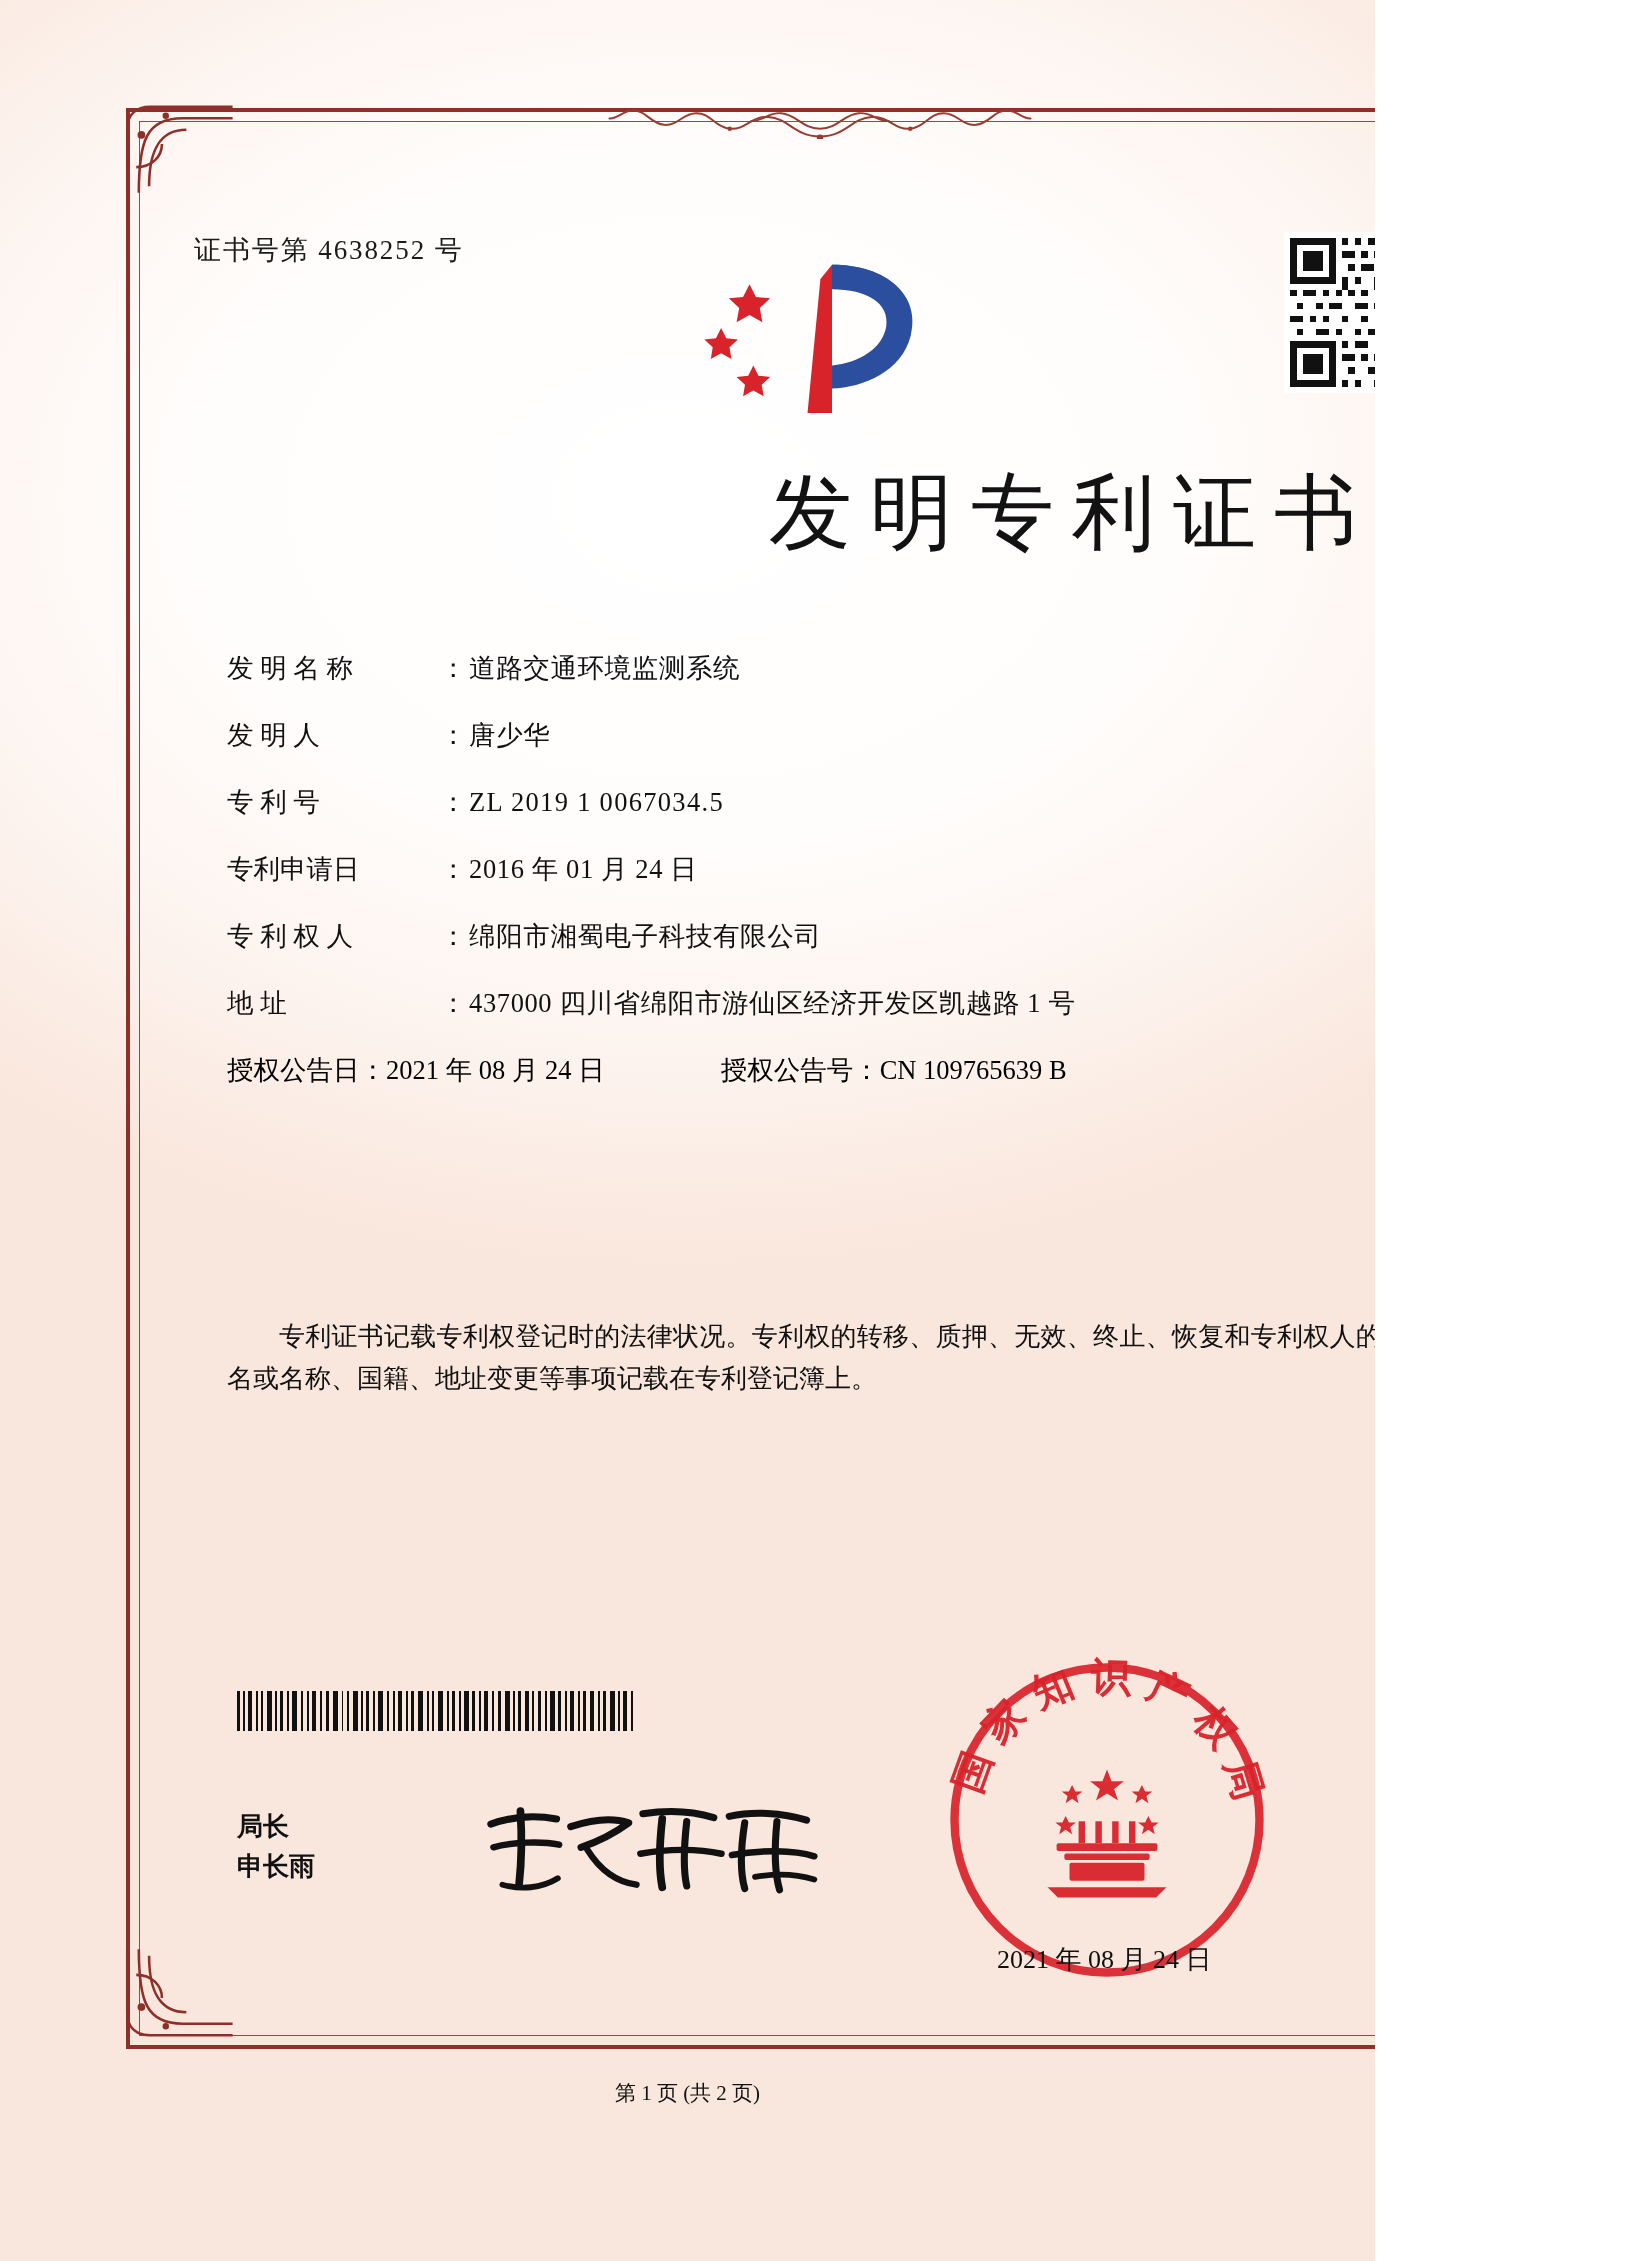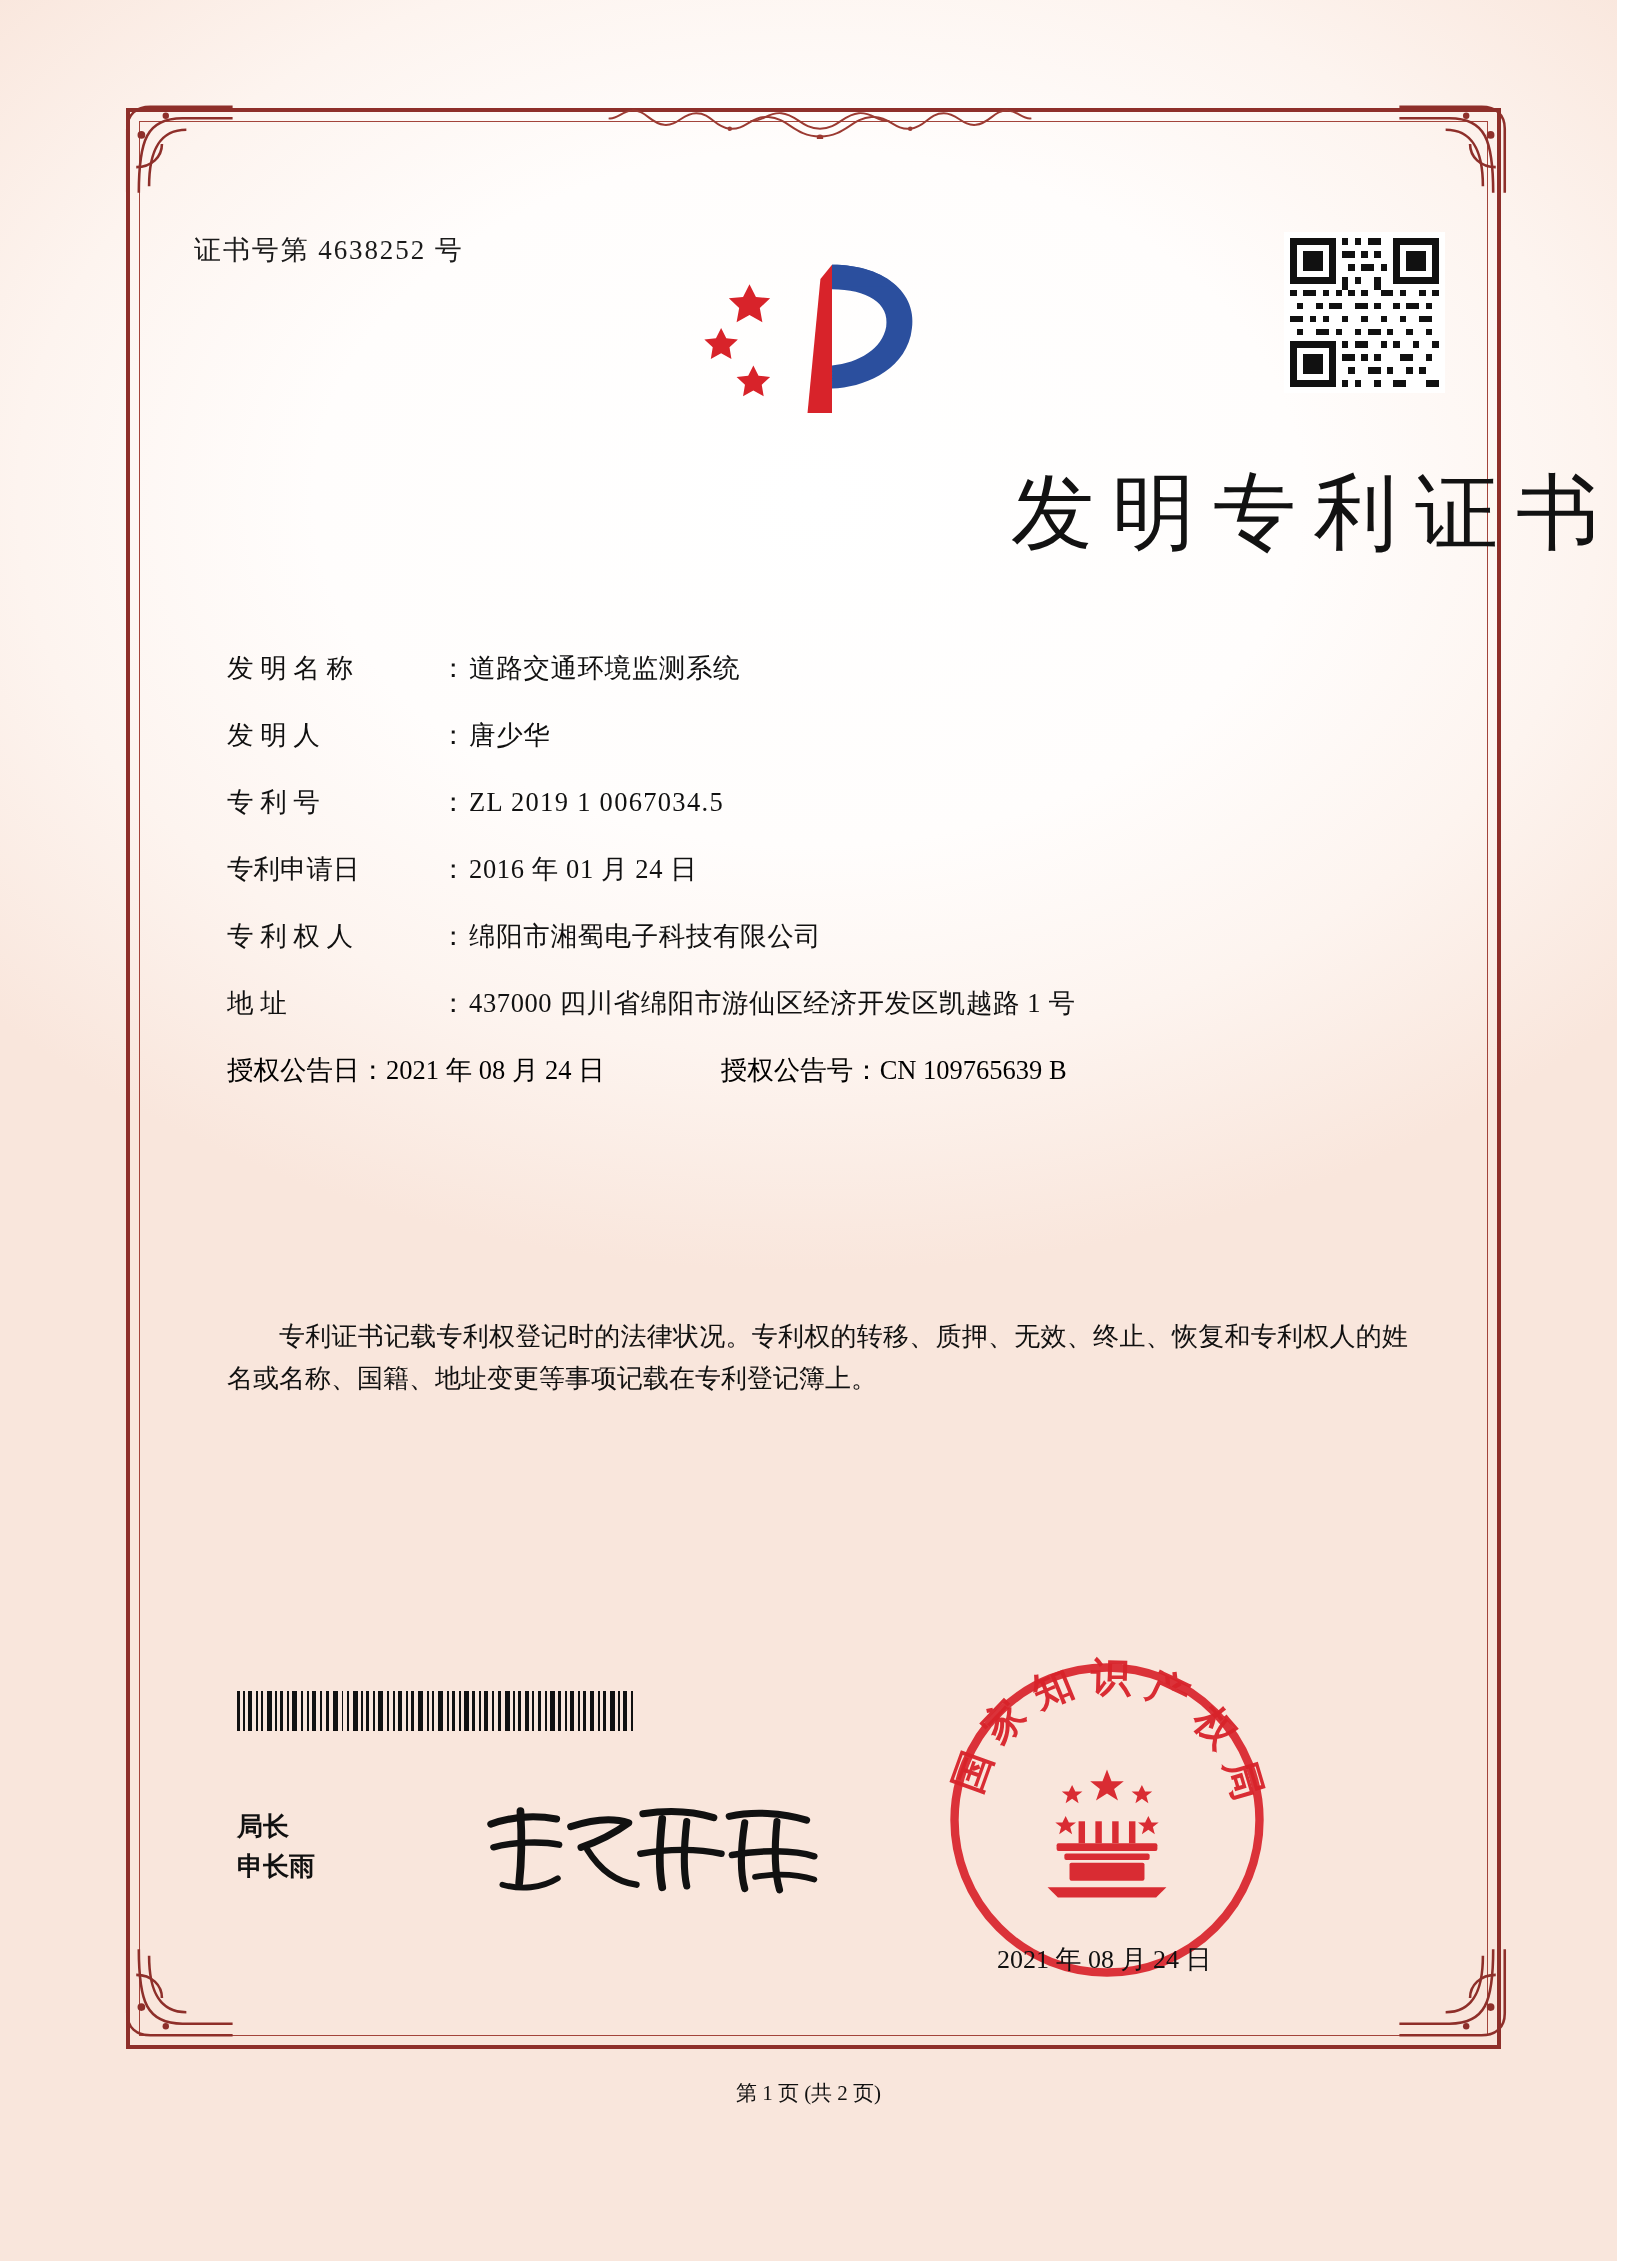--- a/index.html
+++ b/index.html
@@ -6,21 +6,21 @@
     margin: 0;
     padding: 0;
     background: #ffffff;
   }
   body {
     font-family: "Liberation Serif", "DejaVu Serif", serif;
   }
 
   .page {
     position: relative;
-    width: 1617px;
+    width: 1375px;
     height: 2261px;
     background:
       radial-gradient(ellipse 1097px 774px at 50% 22%, #ffffff 0%, #fffdfc 45%, #fdf4ef 72%, #f9e6dc 100%),
       linear-gradient(180deg, #fffefe 0%, #fdf3ee 60%, #f7e2d6 100%);
     overflow: hidden;
   }
 
   
   .border-outer {
     position: absolute;

